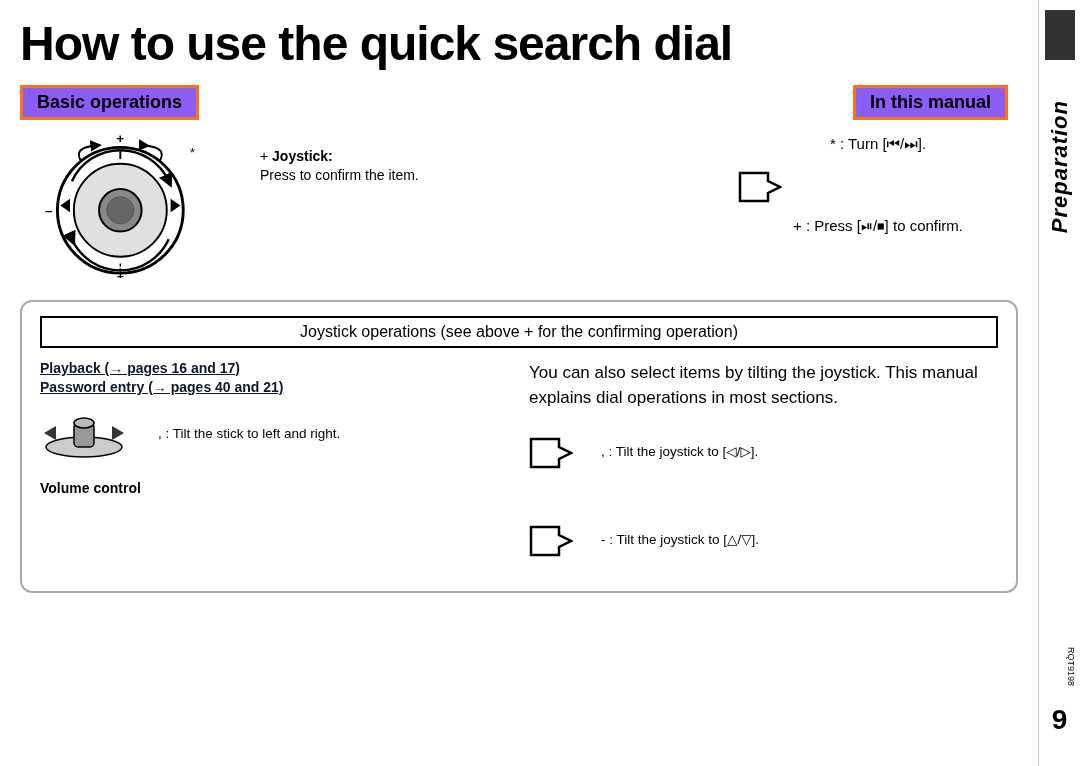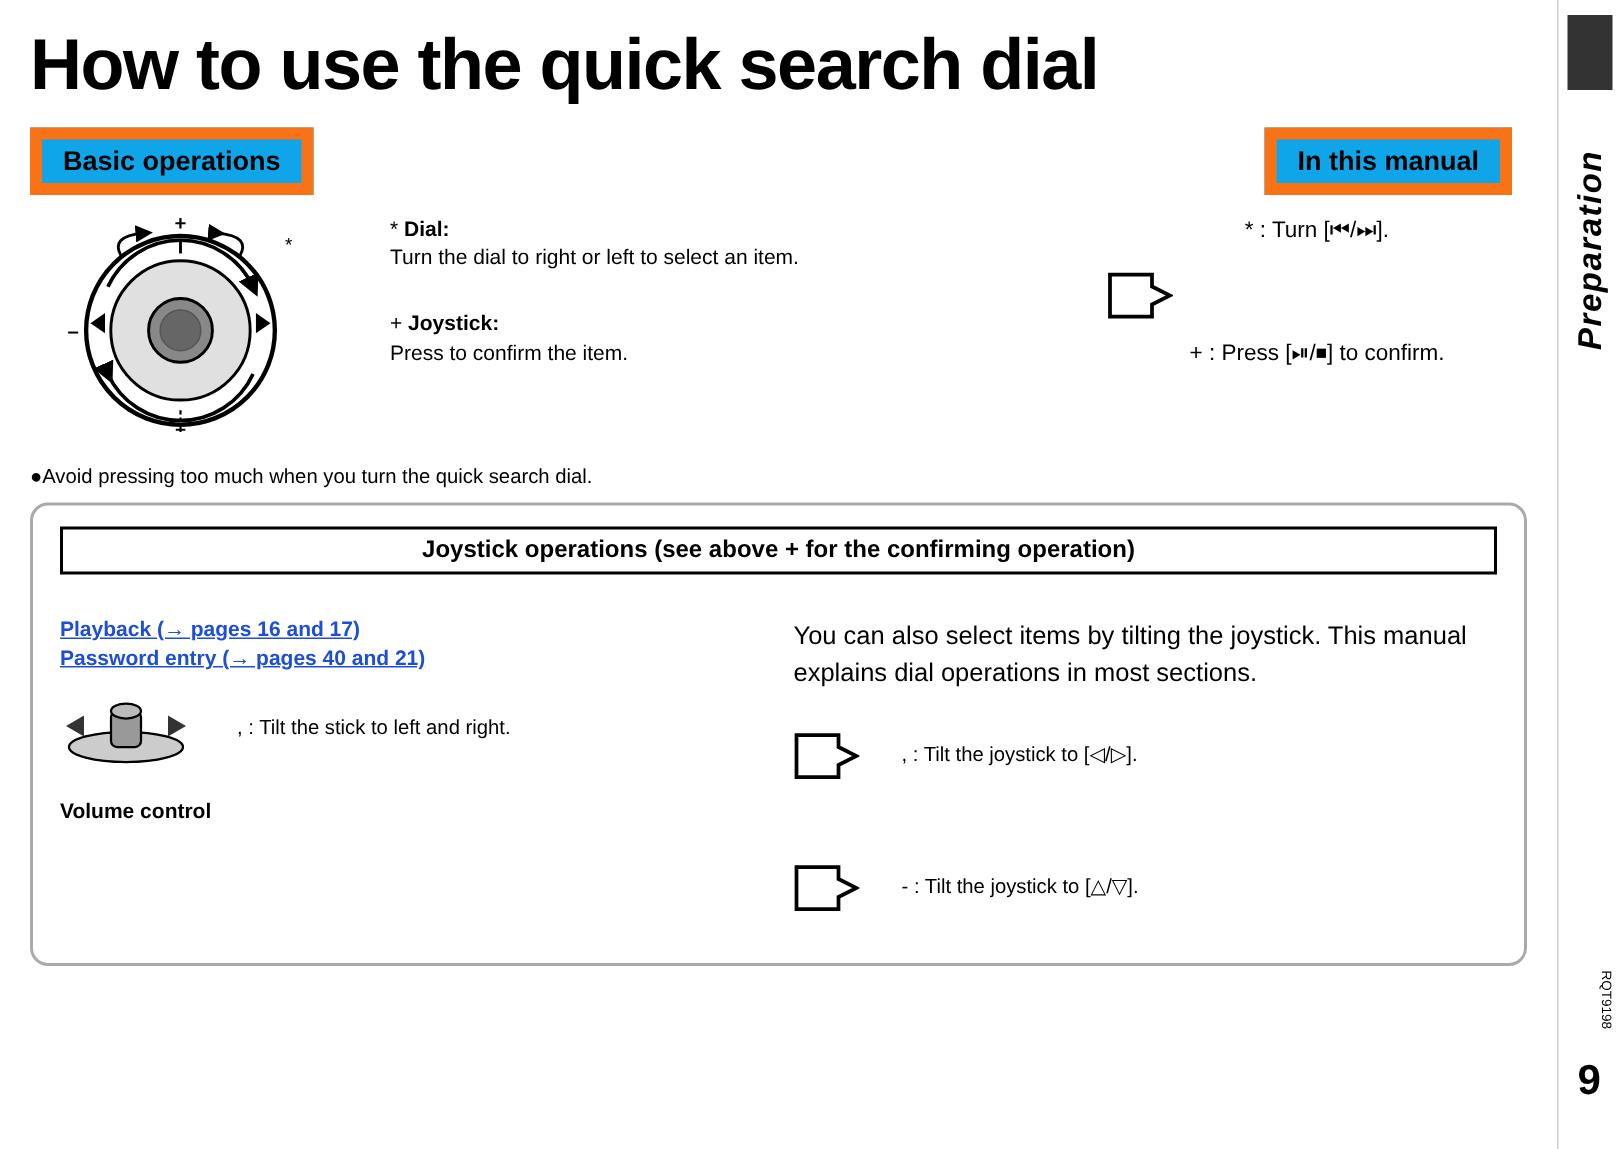--- a/index.html
+++ b/index.html
@@ -85,25 +85,25 @@
     
     .header-row {
       display: flex;
       justify-content: space-between;
       align-items: center;
       margin-bottom: 8px;
       padding-right: 10px;
     }
 
     .header-box {
-      border: 8px solid #f97316;
+      border: 3px solid #f97316;
       padding: 4px 14px;
       font-size: 18px;
       font-weight: bold;
-      background: #0ea5e9;
+      background: #8b5cf6;
     }
 
     
     .top-section {
       display: flex;
       align-items: flex-start;
       gap: 10px;
       margin-bottom: 12px;
       min-height: 160px;
     }
@@ -157,35 +157,35 @@
       border: 2px solid #aaa;
       border-radius: 12px;
       padding: 14px 18px 16px 18px;
       margin-top: 4px;
     }
 
     .joystick-title {
       border: 2px solid #000;
       text-align: center;
       font-size: 16px;
-      font-weight: bold;
+      font-weight: normal;
       padding: 5px 10px;
-      margin-bottom: 28px;
+      margin-bottom: 12px;
       display: inline-block;
       width: 100%;
     }
 
     .joystick-links {
       margin-bottom: 10px;
     }
 
     .joystick-link {
       font-size: 14px;
       font-weight: bold;
-      color: #1d4ed8;
+      color: #0f172a;
       text-decoration: underline;
       display: block;
       margin-bottom: 3px;
     }
 
     .joystick-content {
       display: flex;
       gap: 20px;
     }
 
@@ -278,25 +278,20 @@
               <polygon points="6 0, 0 3, 6 6" fill="#000"></polygon>
             </marker>
           </defs>
 
           <path d="M 50,55 A 55,55 0 0,1 150,55" fill="none" stroke="#000" stroke-width="2.5" marker-end="url(#arrowhead)"></path>
           <path d="M 150,115 A 55,55 0 0,1 50,115" fill="none" stroke="#000" stroke-width="2.5" marker-end="url(#arrowhead2)"></path>
         </svg>
       </div>
 
       <div class="dial-descriptions">
-        <div class="dial-item">
-          <span>* </span>
-          <strong>Dial:</strong><br>
-          <span>Turn the dial to right or left to select an item.</span>
-        </div>
         <div style="height:14px;"></div>
         <div class="dial-item">
           <span>+ </span>
           <strong>Joystick:</strong><br>
           <span>Press to confirm the item.</span>
         </div>
       </div>
 
       <div class="manual-side">
         <div class="manual-item">
@@ -307,21 +302,20 @@
           <svg width="44" height="36" viewBox="0 0 44 36">
             <polygon points="2,4 30,4 30,12 42,18 30,24 30,32 2,32" fill="none" stroke="#000" stroke-width="2.5"></polygon>
           </svg>
         </div>
         <div class="manual-item">
           <span>+ : Press [⏯/⏹] to confirm.</span>
         </div>
       </div>
     </div>
 
-    <div class="avoid-note">●Avoid pressing too much when you turn the quick search dial.</div>
 
     <div class="joystick-box">
 
       
       <div class="joystick-title">Joystick operations (see above +  for the confirming operation)</div>
 
       <div class="joystick-content">
 
         <div class="joystick-left">
           <div class="joystick-links">

